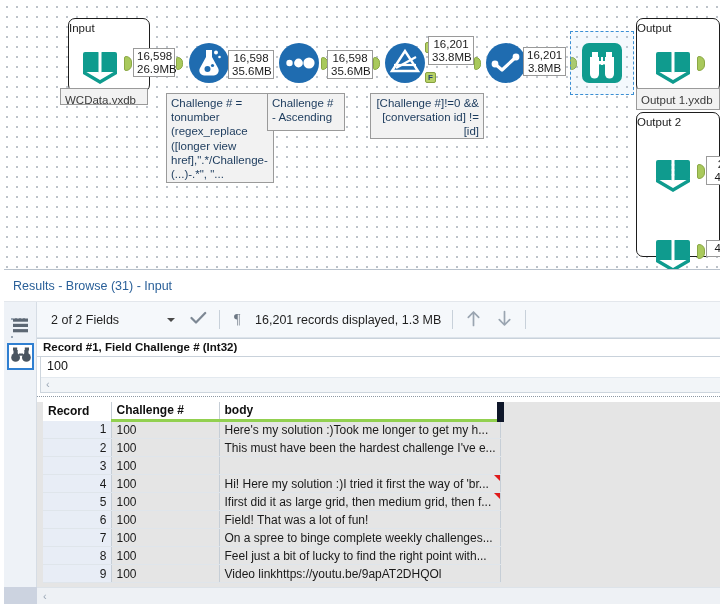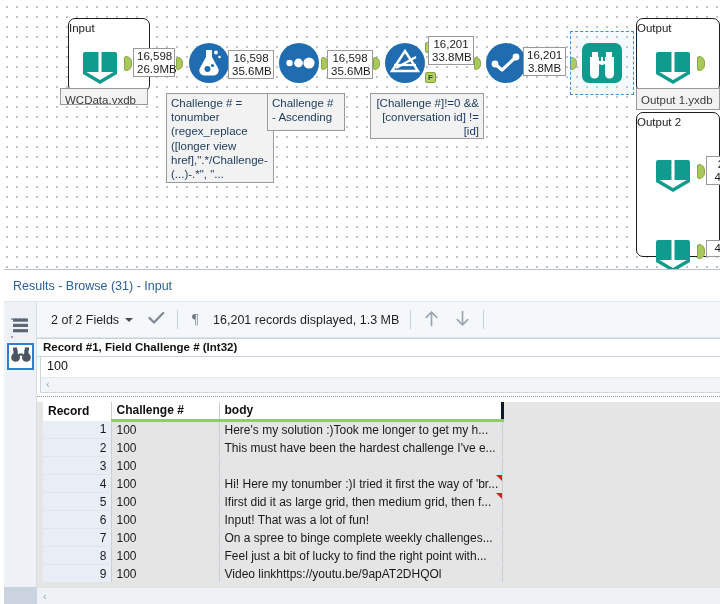--- a/index.html
+++ b/index.html
@@ -164,20 +164,21 @@
     border-bottom: 1px solid #dde4eb;
     display: flex; align-items: center;
     box-sizing: border-box;
     font-size: 12.5px; color: #1f1f1f;
   }
   .tb-item {
     display: flex; align-items: center;
     padding: 0 6px; height: 26px;
     white-space: nowrap;
     font-family: "Liberation Sans", sans-serif;
+    gap: 42px;
   }
   .tb-sep {
     width: 1px; height: 19px; background: #c8d1da; margin: 0 5px;
   }
   .caret-dn {
     width: 0; height: 0; margin-left: 6px;
     border-left: 4px solid transparent;
     border-right: 4px solid transparent;
     border-top: 4px solid #4a4a4a;
   }
@@ -250,21 +251,21 @@
     color: #0f0f0f;
     text-align: left;
     padding: 1px 4px 2px 5px;
     height: 17px;
     border-right: 1px solid #c6ced6;
     border-bottom: 3px solid #92d050;
     box-sizing: border-box;
     white-space: nowrap;
   }
   table.grid th.col-record { border-bottom: none; background:#ffffff; }
-  table.grid th.col-body { border-right: 3px solid #0f172a; }
+  table.grid th.col-body { border-right: 7px solid #0f172a; }
   table.grid td {
     border-right: 1px solid #c6ced6;
     border-bottom: 1px solid #dfe5eb;
     padding: 1px 4px 1px 5px;
     height: 18px;
     color: #1a1a1a;
     box-sizing: border-box;
     overflow: hidden;
     white-space: nowrap;
   }
@@ -578,31 +579,31 @@
               <td class="c-body">This must have been the hardest challenge I've e...</td>
             </tr>
             <tr>
               <td class="c-record">3</td>
               <td>100</td>
               <td class="c-body"></td>
             </tr>
             <tr>
               <td class="c-record">4</td>
               <td>100</td>
-              <td class="c-body"><span>Hi! Here my tonumber :)I tried it first the way of 'br...</span><span class="flag"></span></td>
+              <td class="c-body"><span>Hi! Here my solution :)I tried it first the way of 'br...</span><span class="flag"></span></td>
             </tr>
             <tr>
               <td class="c-record">5</td>
               <td>100</td>
               <td class="c-body"><span>Ifirst did it as large grid, then medium grid, then f...</span><span class="flag"></span></td>
             </tr>
             <tr>
               <td class="c-record">6</td>
               <td>100</td>
-              <td class="c-body">Input! That was a lot of fun!</td>
+              <td class="c-body">Field! That was a lot of fun!</td>
             </tr>
             <tr>
               <td class="c-record">7</td>
               <td>100</td>
               <td class="c-body">On a spree to binge complete weekly challenges...</td>
             </tr>
             <tr>
               <td class="c-record">8</td>
               <td>100</td>
               <td class="c-body">Feel just a bit of lucky to find the right point with...</td>

